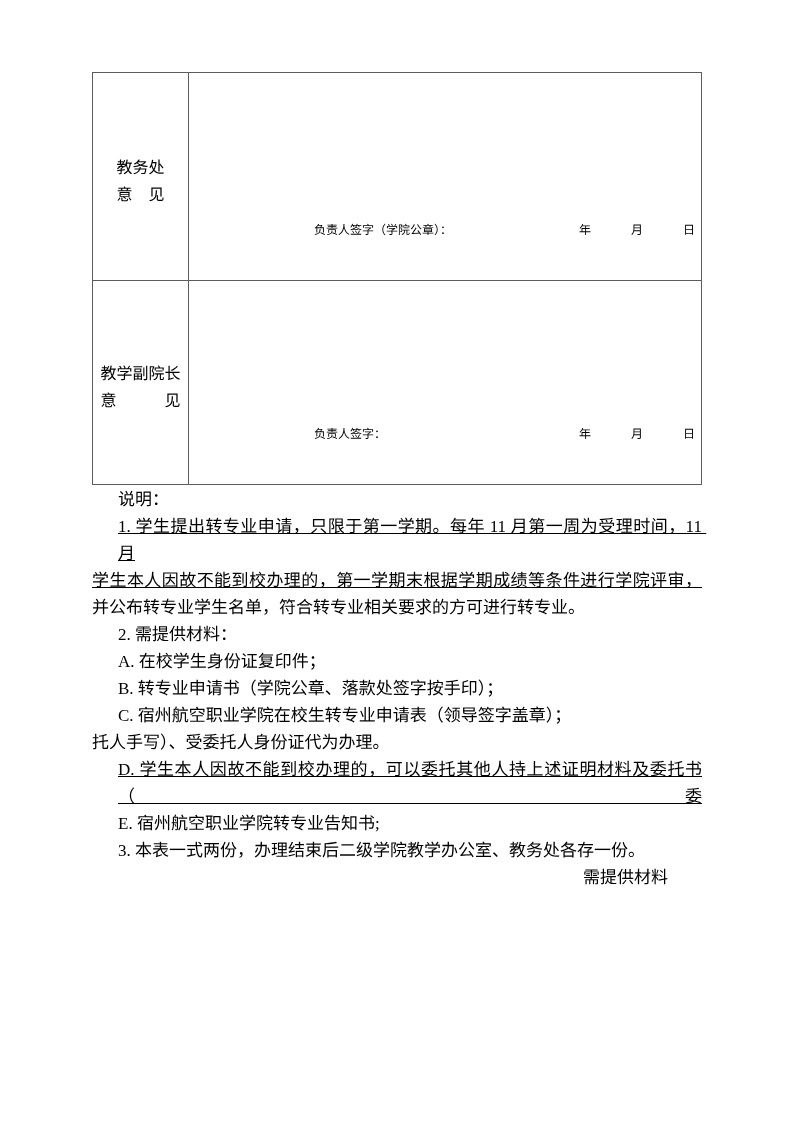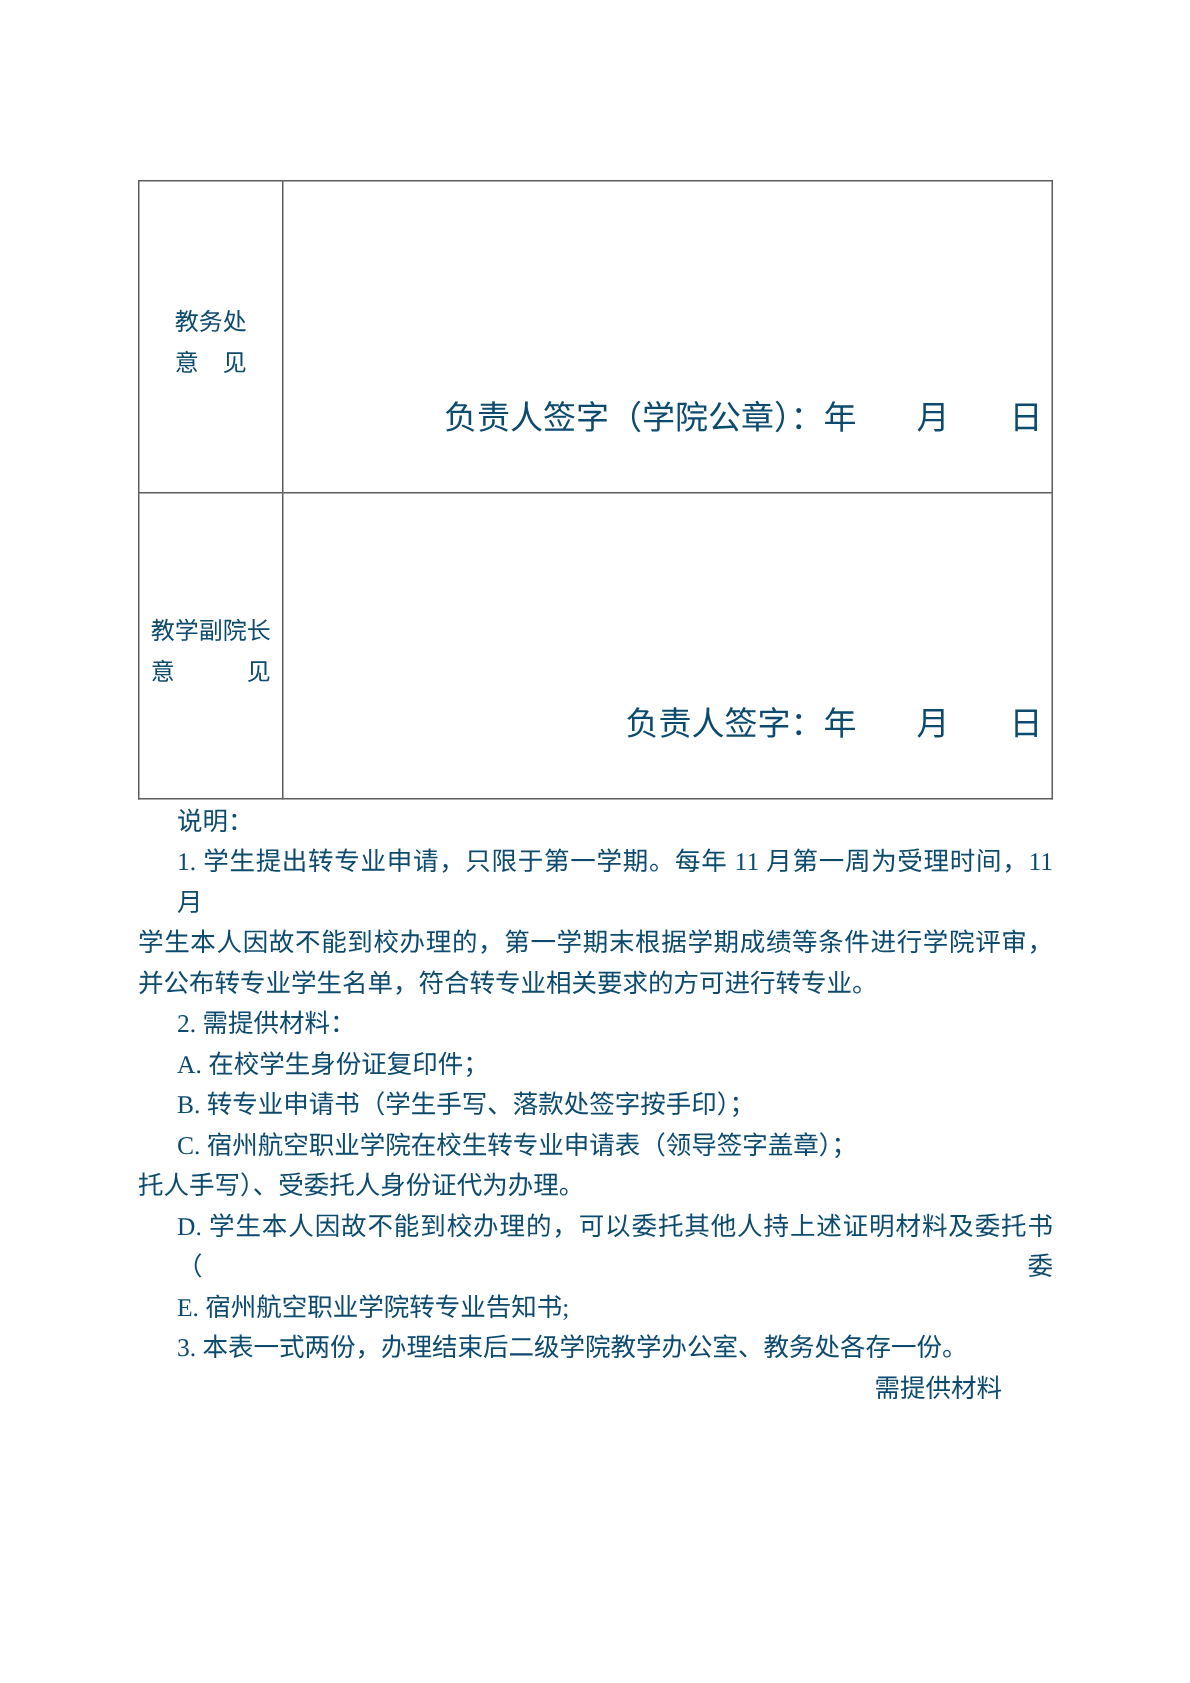--- a/index.html
+++ b/index.html
@@ -7,22 +7,21 @@
     padding: 0;
     background: #ffffff;
   }
   .page {
     position: relative;
     width: 793px;
     height: 894px;
     background: #ffffff;
     overflow: hidden;
     font-family: "Liberation Serif", "DejaVu Serif", serif;
-    color: #0c4a6e;
-    margin-top: 48px;
+    color: #000000;
   }
 
   
   .form-table {
     position: absolute;
     left: 92px;
     top: 72px;
     width: 610px;
     border-collapse: collapse;
     table-layout: fixed;
@@ -50,23 +49,23 @@
   }
   .label-line.split {
     display: flex;
     justify-content: space-between;
   }
   .content-cell {
     vertical-align: bottom;
   }
   .sig-line {
     display: flex;
-    justify-content: flex-end;
+    justify-content: space-between;
     align-items: baseline;
-    font-size: 22px;
+    font-size: 12px;
     line-height: 19px;
     padding: 0 6px 40px 125px;
   }
   .sig-label { white-space: nowrap; }
   .date-group {
     display: flex;
     gap: 40px;
     white-space: nowrap;
   }
 
@@ -79,20 +78,21 @@
     font-size: 17px;
     line-height: 27px;
   }
   .note-line {
     white-space: pre-wrap;
   }
   .note-line.indented { padding-left: 26px; }
   .note-line.fill {
     text-align: justify;
     text-align-last: justify;
+    text-decoration: underline;
   }
   .notes-footer {
     text-align: right;
     padding-right: 34px;
     line-height: 27px;
   }
 </style>
 </head>
 <body>
 
@@ -146,21 +146,21 @@
     </table>
 
   <div class="notes">
     <div>
         <div class="note-line indented">说明：</div>
         <div class="note-line indented fill">1. 学生提出转专业申请，只限于第一学期。每年 11 月第一周为受理时间，11 月</div>
         <div class="note-line fill">学生本人因故不能到校办理的，第一学期末根据学期成绩等条件进行学院评审，</div>
         <div class="note-line">并公布转专业学生名单，符合转专业相关要求的方可进行转专业。</div>
         <div class="note-line indented">2. 需提供材料：</div>
         <div class="note-line indented">A. 在校学生身份证复印件；</div>
-        <div class="note-line indented">B. 转专业申请书（学生手写、落款处签字按手印）；</div>
+        <div class="note-line indented">B. 转专业申请书（学院公章、落款处签字按手印）；</div>
         <div class="note-line indented">C. 宿州航空职业学院在校生转专业申请表（领导签字盖章）；</div>
         <div class="note-line">托人手写）、受委托人身份证代为办理。</div>
         <div class="note-line indented fill">D. 学生本人因故不能到校办理的，可以委托其他人持上述证明材料及委托书（委</div>
         <div class="note-line indented">E. 宿州航空职业学院转专业告知书;</div>
         <div class="note-line indented">3. 本表一式两份，办理结束后二级学院教学办公室、教务处各存一份。</div>
       </div>
     <div class="notes-footer">需提供材料</div>
   </div>
 
 </div>

